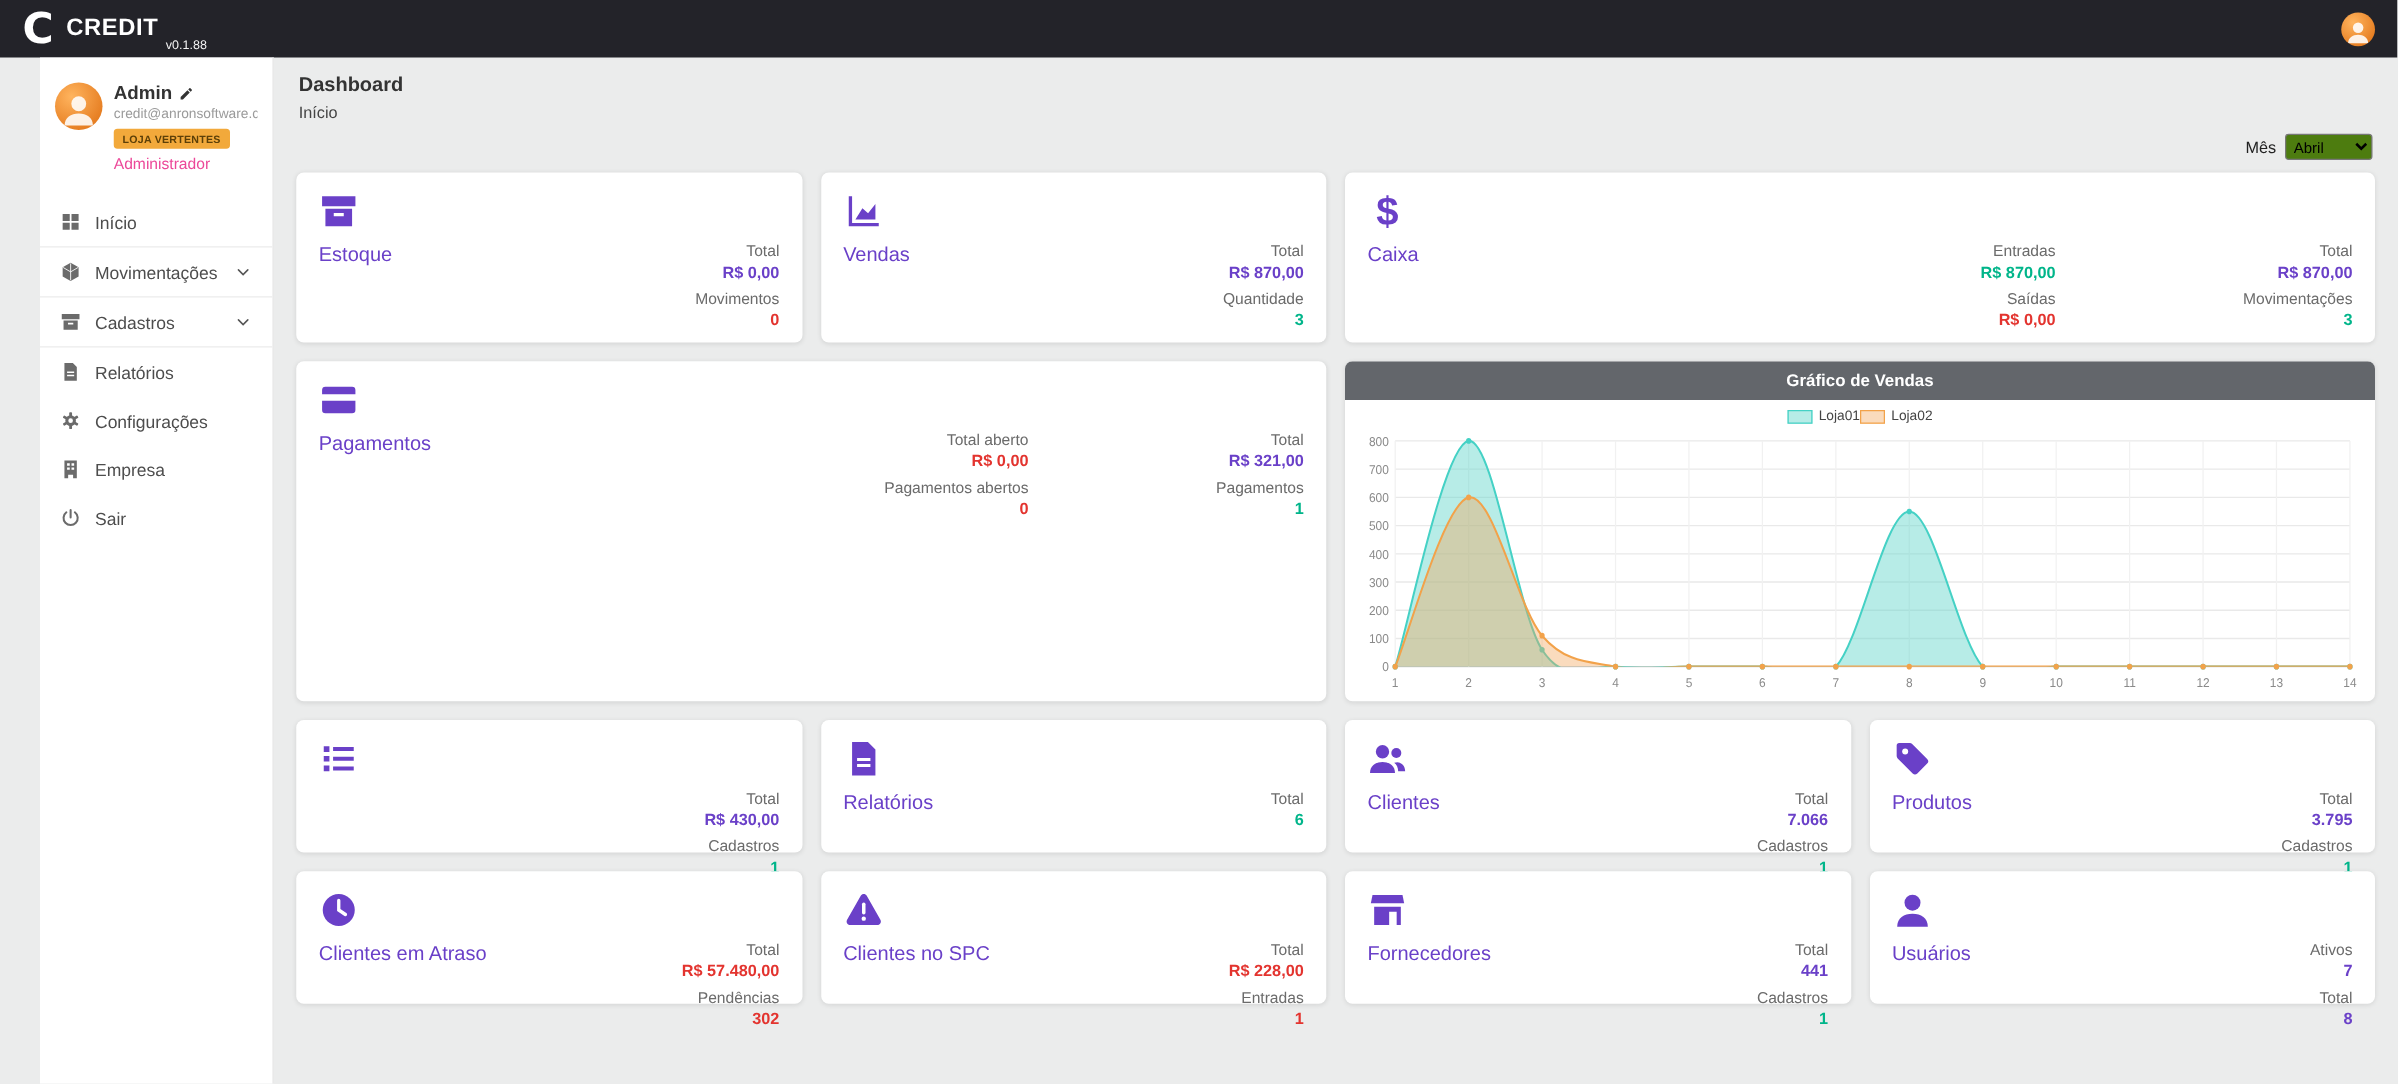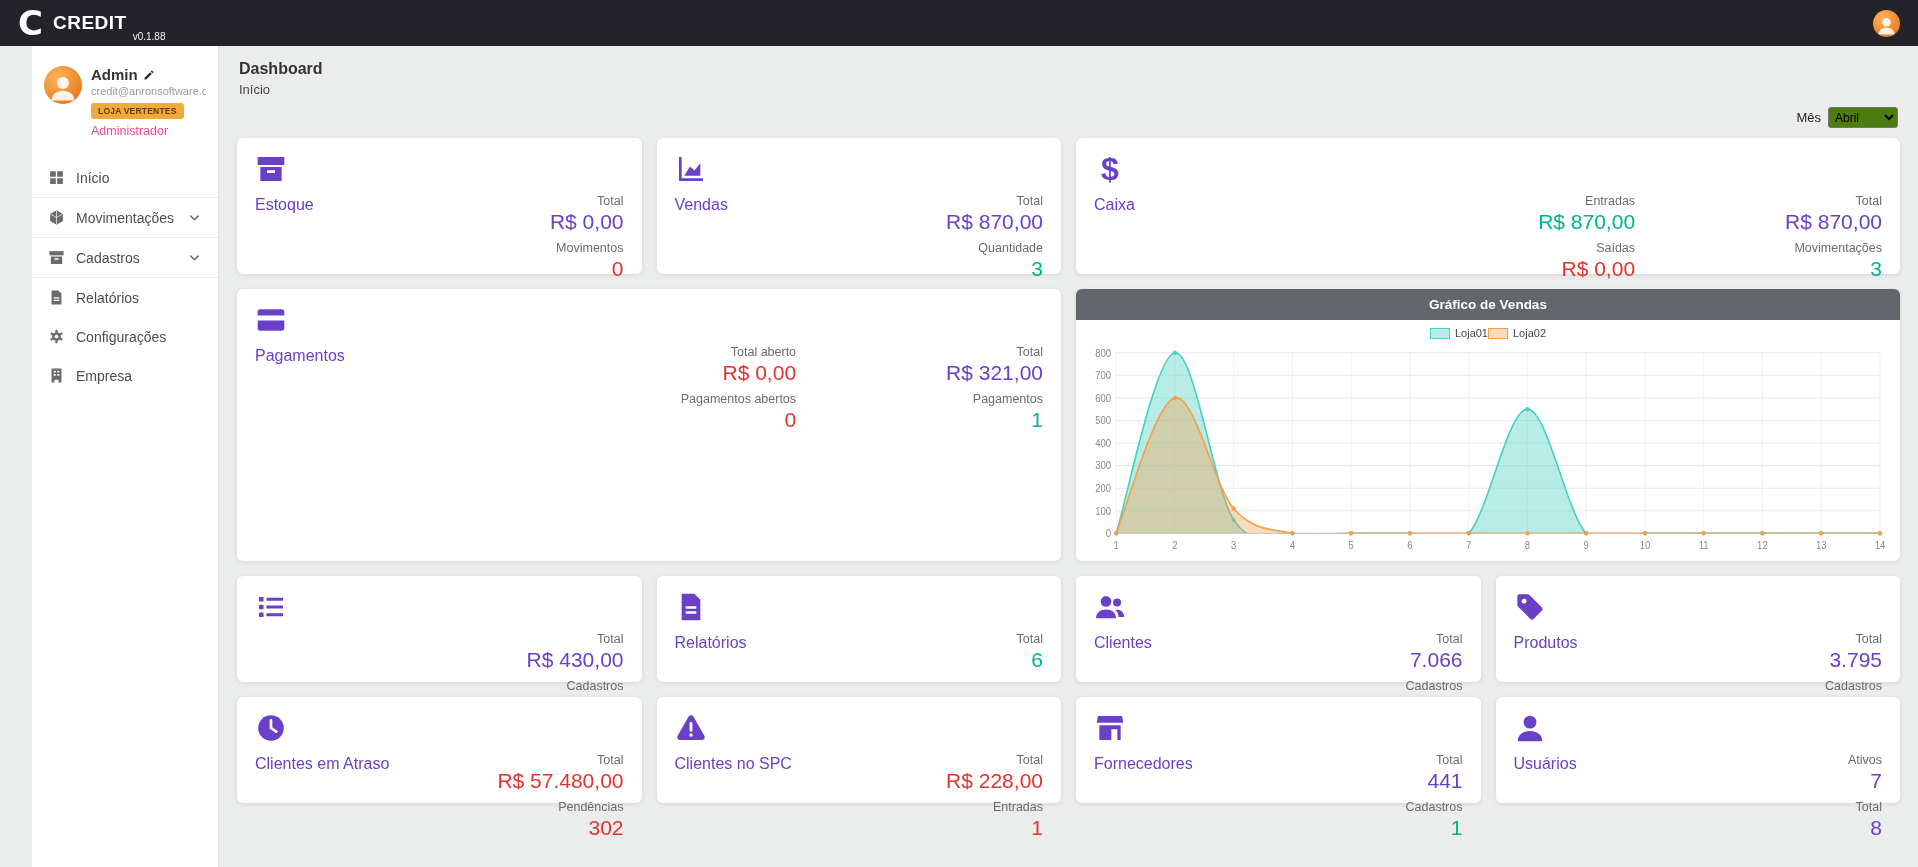--- a/index.html
+++ b/index.html
@@ -89,21 +89,21 @@
   .card{
     background:#fff; border-radius:6px; box-shadow:0 1px 4px rgba(0,0,0,.10);
     position:relative; padding:15px 18px; cursor:pointer;
   }
   .card-icon{ width:32px; height:32px; color:var(--purple); }
   .card-title{ margin-top:11px; font-size:16px; color:var(--purple); font-weight:500; }
   .stats{ position:absolute; top:12px; right:18px; display:flex; gap:150px;margin-top:44px; }
   .stat-col{ text-align:right; }
   .stat-label{ font-size:12.5px; color:#6b6b6b; margin-top:7px; }
   .stat-label:first-child{ margin-top:0; }
-  .stat-value{ font-size:21px; font-weight:normal; margin-top:2px; }
+  .stat-value{ font-size:13px; font-weight:bold; margin-top:2px; }
   .c-purple{ color:var(--purple); }
   .c-green{ color:var(--green); }
   .c-red{ color:var(--red); }
 
   
   .chart-panel{
     background:#fff; border-radius:6px; box-shadow:0 1px 4px rgba(0,0,0,.10);
     overflow:hidden; display:flex; flex-direction:column;
   }
   .chart-header{
@@ -218,20 +218,29 @@
             </span>
           <span>Configurações</span>
         </div>
         <div class="menu-item">
           <span class="micon">
               <svg viewBox="0 0 24 24" fill="currentColor">
                 <path fill-rule="evenodd" d="M5 2h14v20h-4.2v-4H9.2v4H5zm3 3.2h3v2.6H8zm5 0h3v2.6h-3zM8 9.8h3v2.6H8zm5 0h3v2.6h-3z"></path>
               </svg>
             </span>
           <span>Empresa</span>
+        </div>
+        <div class="menu-item">
+          <span class="micon">
+              <svg viewBox="0 0 24 24" fill="none" stroke="currentColor" stroke-width="2.3" stroke-linecap="round">
+                <path d="M12 2.8v8.4"></path>
+                <path d="M7.2 5.4a8 8 0 1 0 9.6 0"></path>
+              </svg>
+            </span>
+          <span>Sair</span>
         </div>
       </div>
     </div>
 
     <div class="main">
       <div class="page-head">
         <div class="page-title">Dashboard</div>
         <div class="breadcrumb">Início</div>
       </div>
       <div class="filter-row">

